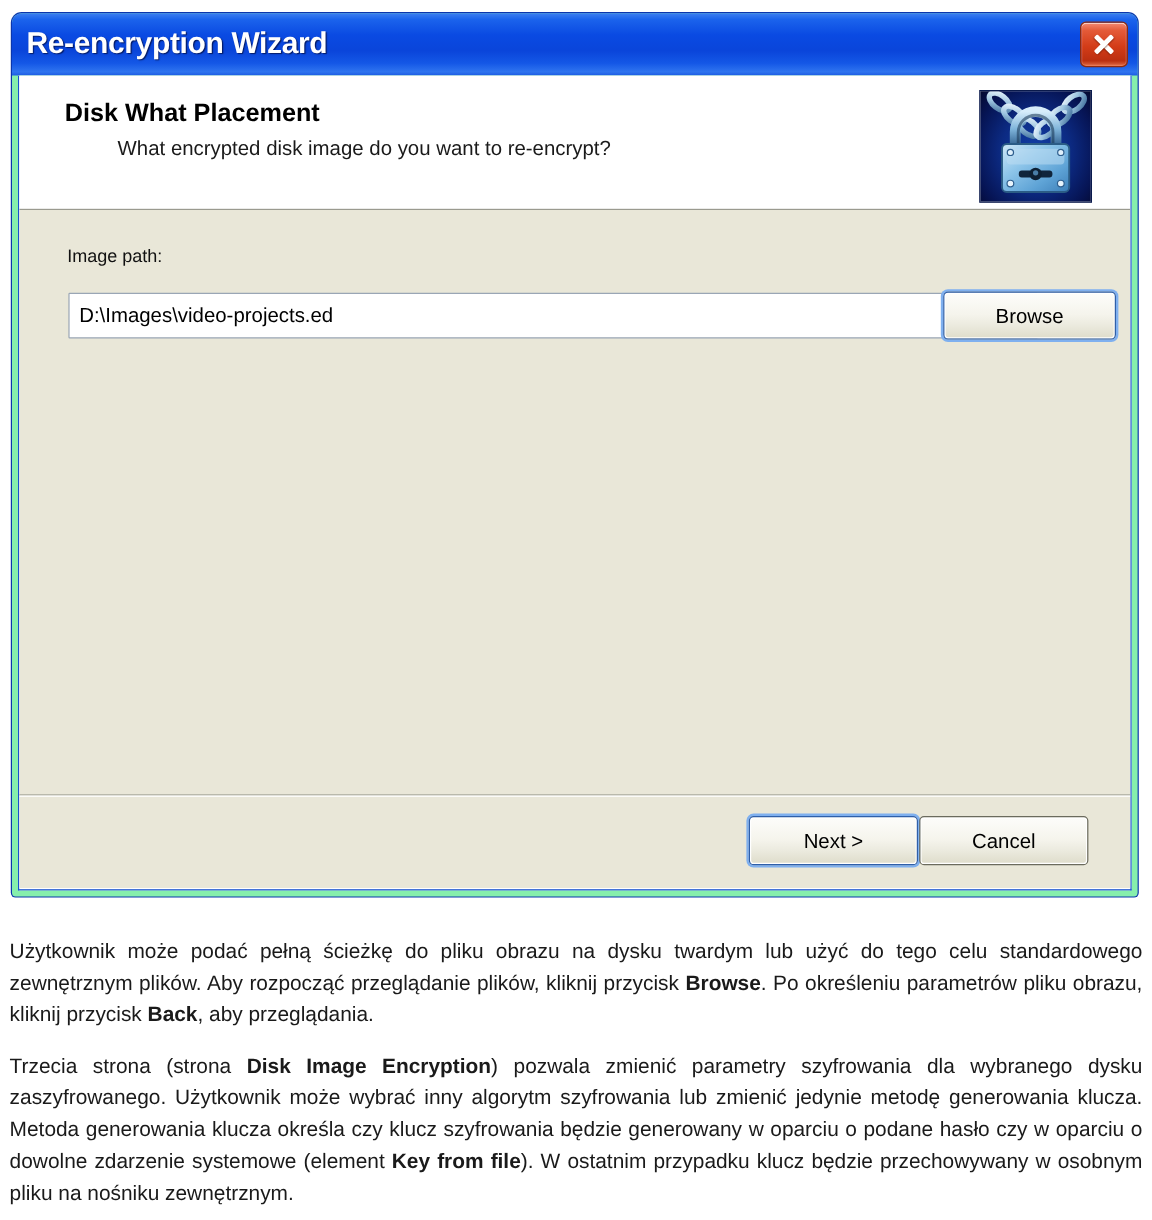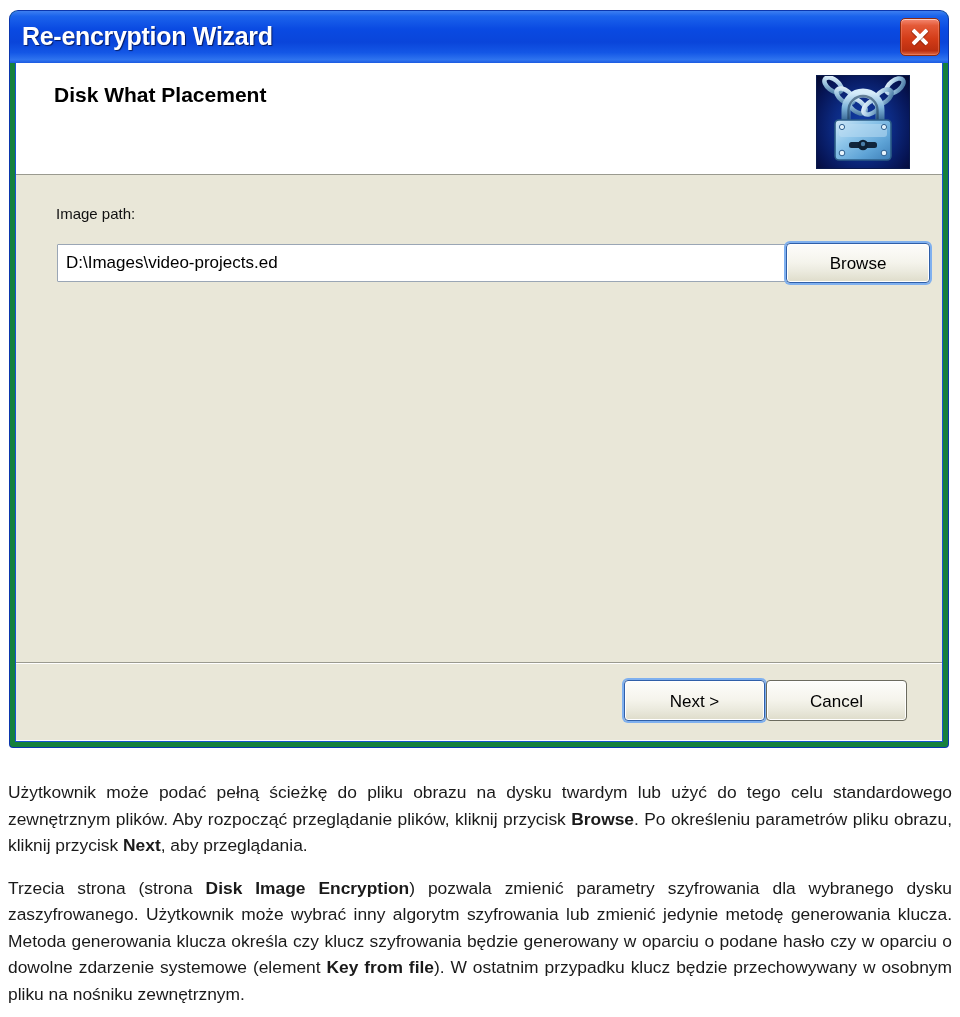--- a/index.html
+++ b/index.html
@@ -15,21 +15,21 @@
     overflow: hidden;
   }
 
   
   .wizard-window {
     position: absolute;
     left: 10px;
     top: 11px;
     width: 938px;
     height: 736px;
-    background: #15803d;
+    background: #86efac;
     border-radius: 8px 8px 3px 3px;
     box-sizing: border-box;
     padding: 0;
     box-shadow: 0 0 0 1px #0b36ad;
   }
 
   .titlebar {
     position: absolute;
     left: 0;
     top: 0;
@@ -263,20 +263,21 @@
     <div class="titlebar-text">Re-encryption Wizard</div>
     <div class="close-button">
       <span class="close-x"></span>
     </div>
   </div>
 
   <div class="client">
 
     <div class="header-pane">
       <div class="header-title">Disk What Placement</div>
+      <div class="header-subtitle">What encrypted disk image do you want to re-encrypt?</div>
 
       <div class="header-icon">
         <svg width="92" height="92" viewBox="0 0 92 92" xmlns="http://www.w3.org/2000/svg">
           <defs>
             <linearGradient id="bodyGrad" x1="0" y1="0" x2="1" y2="1">
               <stop offset="0%" stop-color="#cfe7f7"></stop>
               <stop offset="35%" stop-color="#8fc6ea"></stop>
               <stop offset="70%" stop-color="#5ea3d6"></stop>
               <stop offset="100%" stop-color="#3d7fb8"></stop>
             </linearGradient>
@@ -327,15 +328,15 @@
 
     <div class="footer-pane">
       <button class="btn btn-default btn-next">Next &gt;</button>
       <button class="btn btn-cancel">Cancel</button>
     </div>
 
   </div>
 </div>
 
 <div class="doc-text">
-  <p><span>Użytkownik może podać pełną ścieżkę do pliku obrazu na dysku twardym lub użyć do tego celu standardowego zewnętrznym plików. Aby rozpocząć przeglądanie plików, kliknij przycisk </span><b>Browse</b><span>. Po określeniu parametrów pliku obrazu, kliknij przycisk </span><b>Next</b><span>, aby przeglądania.</span></p>
+  <p><span>Użytkownik może podać pełną ścieżkę do pliku obrazu na dysku twardym lub użyć do tego celu standardowego zewnętrznym plików. Aby rozpocząć przeglądanie plików, kliknij przycisk </span><b>Browse</b><span>. Po określeniu parametrów pliku obrazu, kliknij przycisk </span><b>Back</b><span>, aby przeglądania.</span></p>
   <p><span>Trzecia strona (strona </span><b>Disk Image Encryption</b><span>) pozwala zmienić parametry szyfrowania dla wybranego dysku zaszyfrowanego. Użytkownik może wybrać inny algorytm szyfrowania lub zmienić jedynie metodę generowania klucza. Metoda generowania klucza określa czy klucz szyfrowania będzie generowany w oparciu o podane hasło czy w oparciu o dowolne zdarzenie systemowe (element </span><b>Key from file</b><span>). W ostatnim przypadku klucz będzie przechowywany w osobnym pliku na nośniku zewnętrznym.</span></p>
 </div>
 
 </body></html>

